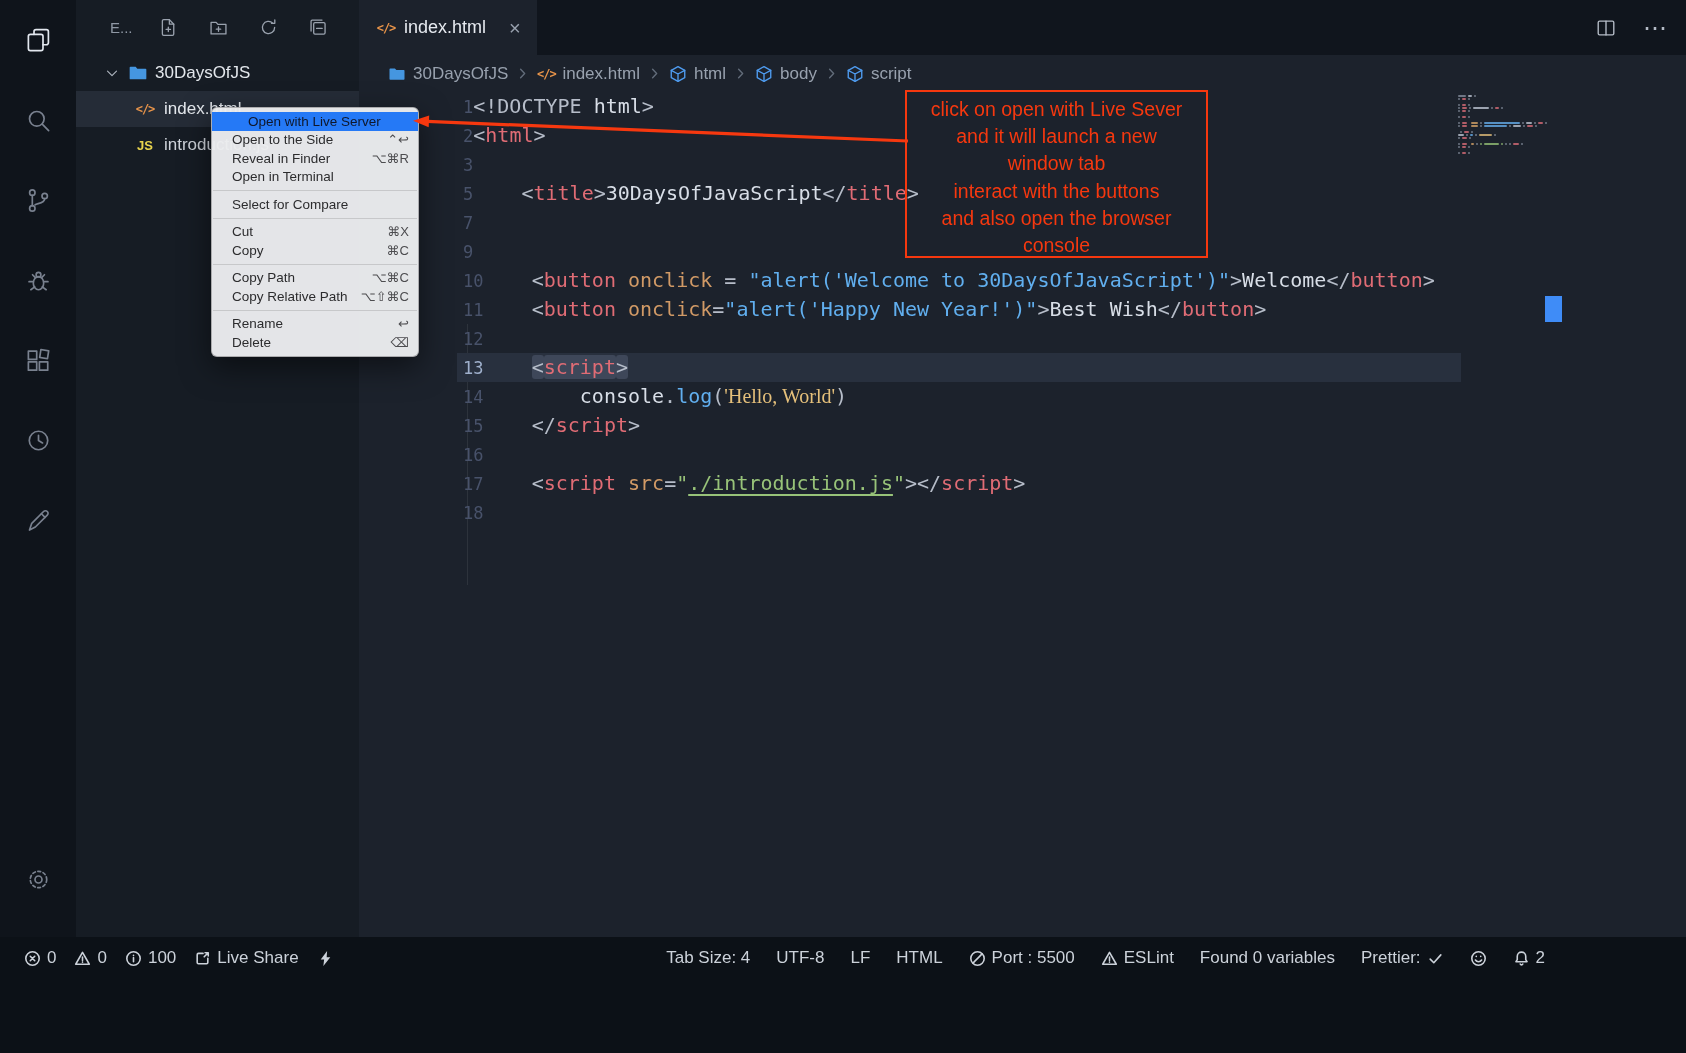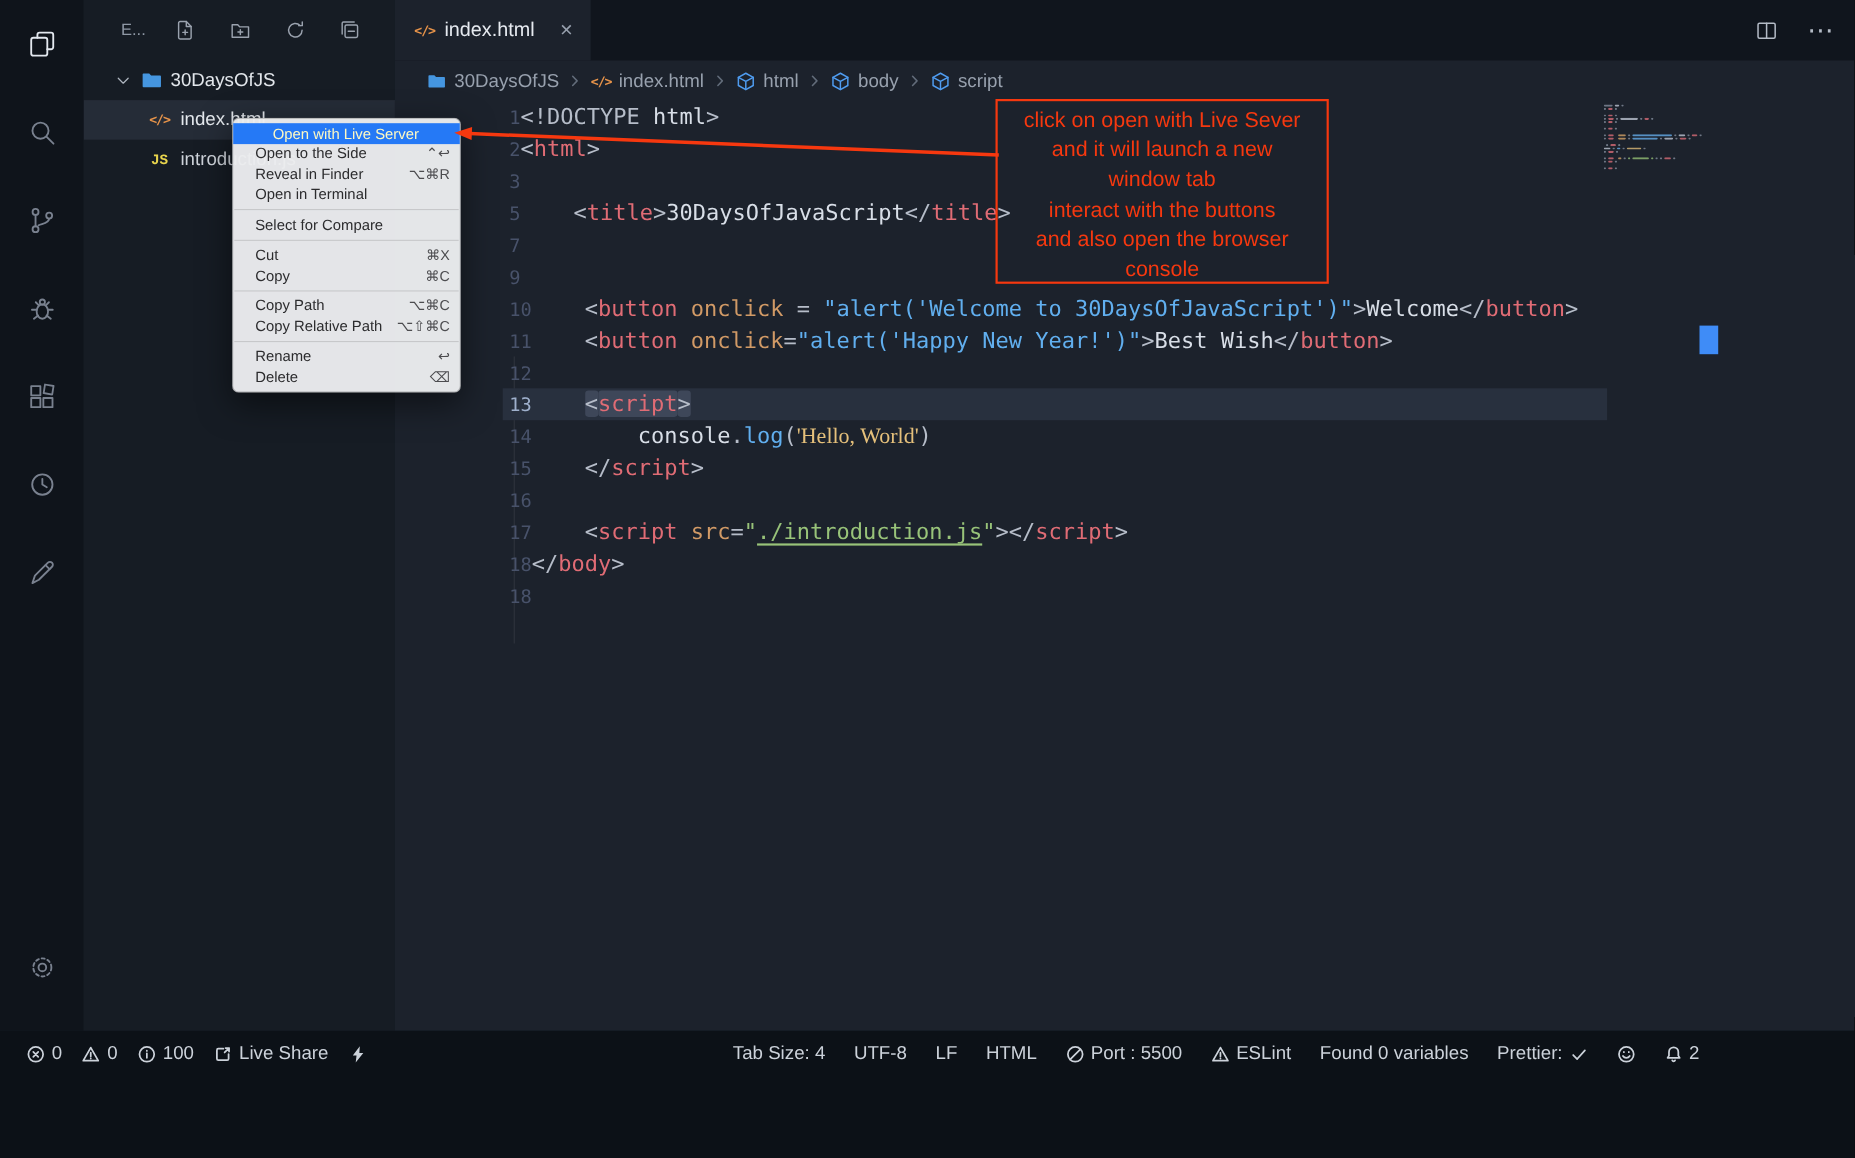--- a/index.html
+++ b/index.html
@@ -9,21 +9,21 @@
     --string-blue:#61afef; --string-green:#98c379; --string-yellow:#e5c07b;
   }
   *{margin:0;padding:0;box-sizing:border-box;}
   html,body{background:#000;}
   body{font-family:"Liberation Sans",sans-serif;}
   .app{position:relative;width:1686px;height:1053px;overflow:hidden;background:var(--editor-bg);}
 
   
   .icon{display:inline-flex;align-items:center;justify-content:center;}
   .icon svg{width:100%;height:100%;fill:none;stroke:currentColor;stroke-width:1.5;stroke-linecap:round;stroke-linejoin:round;display:block;}
-  .txt-ic{font-weight:bold;font-family:Liberation Mono, monospace;}
+  .txt-ic{font-weight:bold;font-family:Liberation Sans, sans-serif;}
   .txt-ic.code{color:#e8944a;font-size:12px;letter-spacing:-1px;}
   .txt-ic.js{color:#e8d44d;font-size:13px;}
 
   
   .activity-bar{position:absolute;left:0;top:0;width:76px;height:937px;background:var(--activity-bg);display:flex;flex-direction:column;align-items:center;z-index:5;}
   .ab-top{display:flex;flex-direction:column;align-items:center;}
   .ab-bottom{margin-top:auto;margin-bottom:18px;display:flex;flex-direction:column;align-items:center;}
   .ab-item{width:76px;height:80px;display:flex;align-items:center;justify-content:center;color:#79818f;cursor:pointer;}
   .ab-item .icon{width:27px;height:27px;}
   .ab-item.active{color:#e3e8ef;}
@@ -76,21 +76,21 @@
   .mm-row{height:2px;margin-bottom:1px;white-space:nowrap;overflow:hidden;}
   .mm{display:inline-block;height:2px;margin-right:2px;vertical-align:top;border-radius:1px;}
   .c-p{background:#77808f;} .c-tx{background:#aab2bf;} .c-tag{background:#c2636e;}
   .c-attr{background:#bd9260;} .c-sb{background:#5d9dd4;} .c-sg{background:#86ad6d;}
   .c-sy{background:#c7a96f;} .c-lnk{background:#86ad6d;}
   .overview-marker{position:absolute;left:1545px;top:296px;width:17px;height:26px;background:#3f8cf7;z-index:3;}
 
   
   .context-menu{position:absolute;left:211px;top:107px;width:208px;background:rgba(235,236,238,0.97);border-radius:6px;border:1px solid rgba(0,0,0,0.25);box-shadow:0 10px 30px rgba(0,0,0,0.5);padding:4px 0;z-index:40;font-size:13.5px;color:#2c2c2e;}
   .menu-item{height:18.5px;display:flex;align-items:center;justify-content:space-between;padding:0 9px 0 20px;cursor:pointer;}
-  .menu-item.active{background:var(--menu-highlight);color:#fef9c3;padding-left:36px;}
+  .menu-item.active{background:var(--menu-highlight);color:#0f172a;padding-left:36px;}
   .menu-key{color:#4c4c4f;font-size:13px;}
   .menu-item.active .menu-key{color:#fff;}
   .menu-sep{height:1px;background:#c7c8ca;margin:4px 1px;}
 
   
   .annotation-box{position:absolute;left:905px;top:90px;width:303px;height:168px;border:2px solid var(--accent-red);color:var(--accent-red);font-size:19.5px;line-height:27.2px;text-align:center;padding-top:4px;z-index:30;white-space:pre-line;}
   .arrow-overlay{position:absolute;left:0;top:0;width:1686px;height:1053px;pointer-events:none;z-index:50;}
 
   
   .status-area{position:absolute;left:0;right:0;top:937px;bottom:0;background:var(--status-bg);z-index:6;color:#ccd2da;font-size:17px;}
@@ -337,21 +337,20 @@
         <div class="code-line"><span class="ln">7</span></div>
         <div class="code-line"><span class="ln">9</span></div>
         <div class="code-line"><span class="ln">10</span><span class="tk-p">    &lt;</span><span class="tk-tag">button</span><span class="tk-p"> </span><span class="tk-attr">onclick</span><span class="tk-p"> = </span><span class="tk-sb">"alert('Welcome to 30DaysOfJavaScript')"</span><span class="tk-p">&gt;</span><span class="tk-tx">Welcome</span><span class="tk-p">&lt;/</span><span class="tk-tag">button</span><span class="tk-p">&gt;</span></div>
         <div class="code-line"><span class="ln">11</span><span class="tk-p">    &lt;</span><span class="tk-tag">button</span><span class="tk-p"> </span><span class="tk-attr">onclick</span><span class="tk-p">=</span><span class="tk-sb">"alert('Happy New Year!')"</span><span class="tk-p">&gt;</span><span class="tk-tx">Best Wish</span><span class="tk-p">&lt;/</span><span class="tk-tag">button</span><span class="tk-p">&gt;</span></div>
         <div class="code-line"><span class="ln">12</span></div>
         <div class="code-line current"><span class="ln">13</span><span class="tk-p">    </span><span class="tk-p occ">&lt;</span><span class="tk-tag occ">script</span><span class="tk-p occ">&gt;</span></div>
         <div class="code-line"><span class="ln">14</span><span class="tk-tx">        console</span><span class="tk-p">.</span><span class="tk-sb">log</span><span class="tk-p">(</span><span class="tk-sy">'Hello, World'</span><span class="tk-p">)</span></div>
         <div class="code-line"><span class="ln">15</span><span class="tk-p">    &lt;/</span><span class="tk-tag">script</span><span class="tk-p">&gt;</span></div>
         <div class="code-line"><span class="ln">16</span></div>
         <div class="code-line"><span class="ln">17</span><span class="tk-p">    &lt;</span><span class="tk-tag">script</span><span class="tk-p"> </span><span class="tk-attr">src</span><span class="tk-p">=</span><span class="tk-sg">"</span><span class="tk-lnk">./introduction.js</span><span class="tk-sg">"</span><span class="tk-p">&gt;</span><span class="tk-p">&lt;/</span><span class="tk-tag">script</span><span class="tk-p">&gt;</span></div>
-        <div class="code-line"><span class="ln">18</span><span class="tk-p">&lt;/</span><span class="tk-tag">body</span><span class="tk-p">&gt;</span></div>
         <div class="code-line"><span class="ln">18</span></div>
       </div>
 
     <div class="minimap" id="minimap">
         <div class="mm-row"><span class="mm c-p" style="width: 8.1px;"></span><span class="mm c-tx" style="width: 3.6px;"></span><span class="mm c-p" style="width: 2px;"></span></div>
         <div class="mm-row"><span class="mm c-p" style="width: 2px;"></span><span class="mm c-tag" style="width: 3.6px;"></span><span class="mm c-p" style="width: 2px;"></span></div>
         <div class="mm-row"></div>
         <div class="mm-row"><span class="mm c-p" style="width: 2px;"></span><span class="mm c-tag" style="width: 3.6px;"></span><span class="mm c-p" style="width: 2px;"></span></div>
         <div class="mm-row"><span class="mm c-p" style="width: 2px;"></span><span class="mm c-tag" style="width: 4.5px;"></span><span class="mm c-p" style="width: 2px;"></span><span class="mm c-tx" style="width: 16.2px;"></span><span class="mm c-p" style="width: 2px;"></span><span class="mm c-tag" style="width: 4.5px;"></span><span class="mm c-p" style="width: 2px;"></span></div>
         <div class="mm-row"><span class="mm c-p" style="width: 2px;"></span><span class="mm c-tag" style="width: 3.6px;"></span><span class="mm c-p" style="width: 2px;"></span></div>

